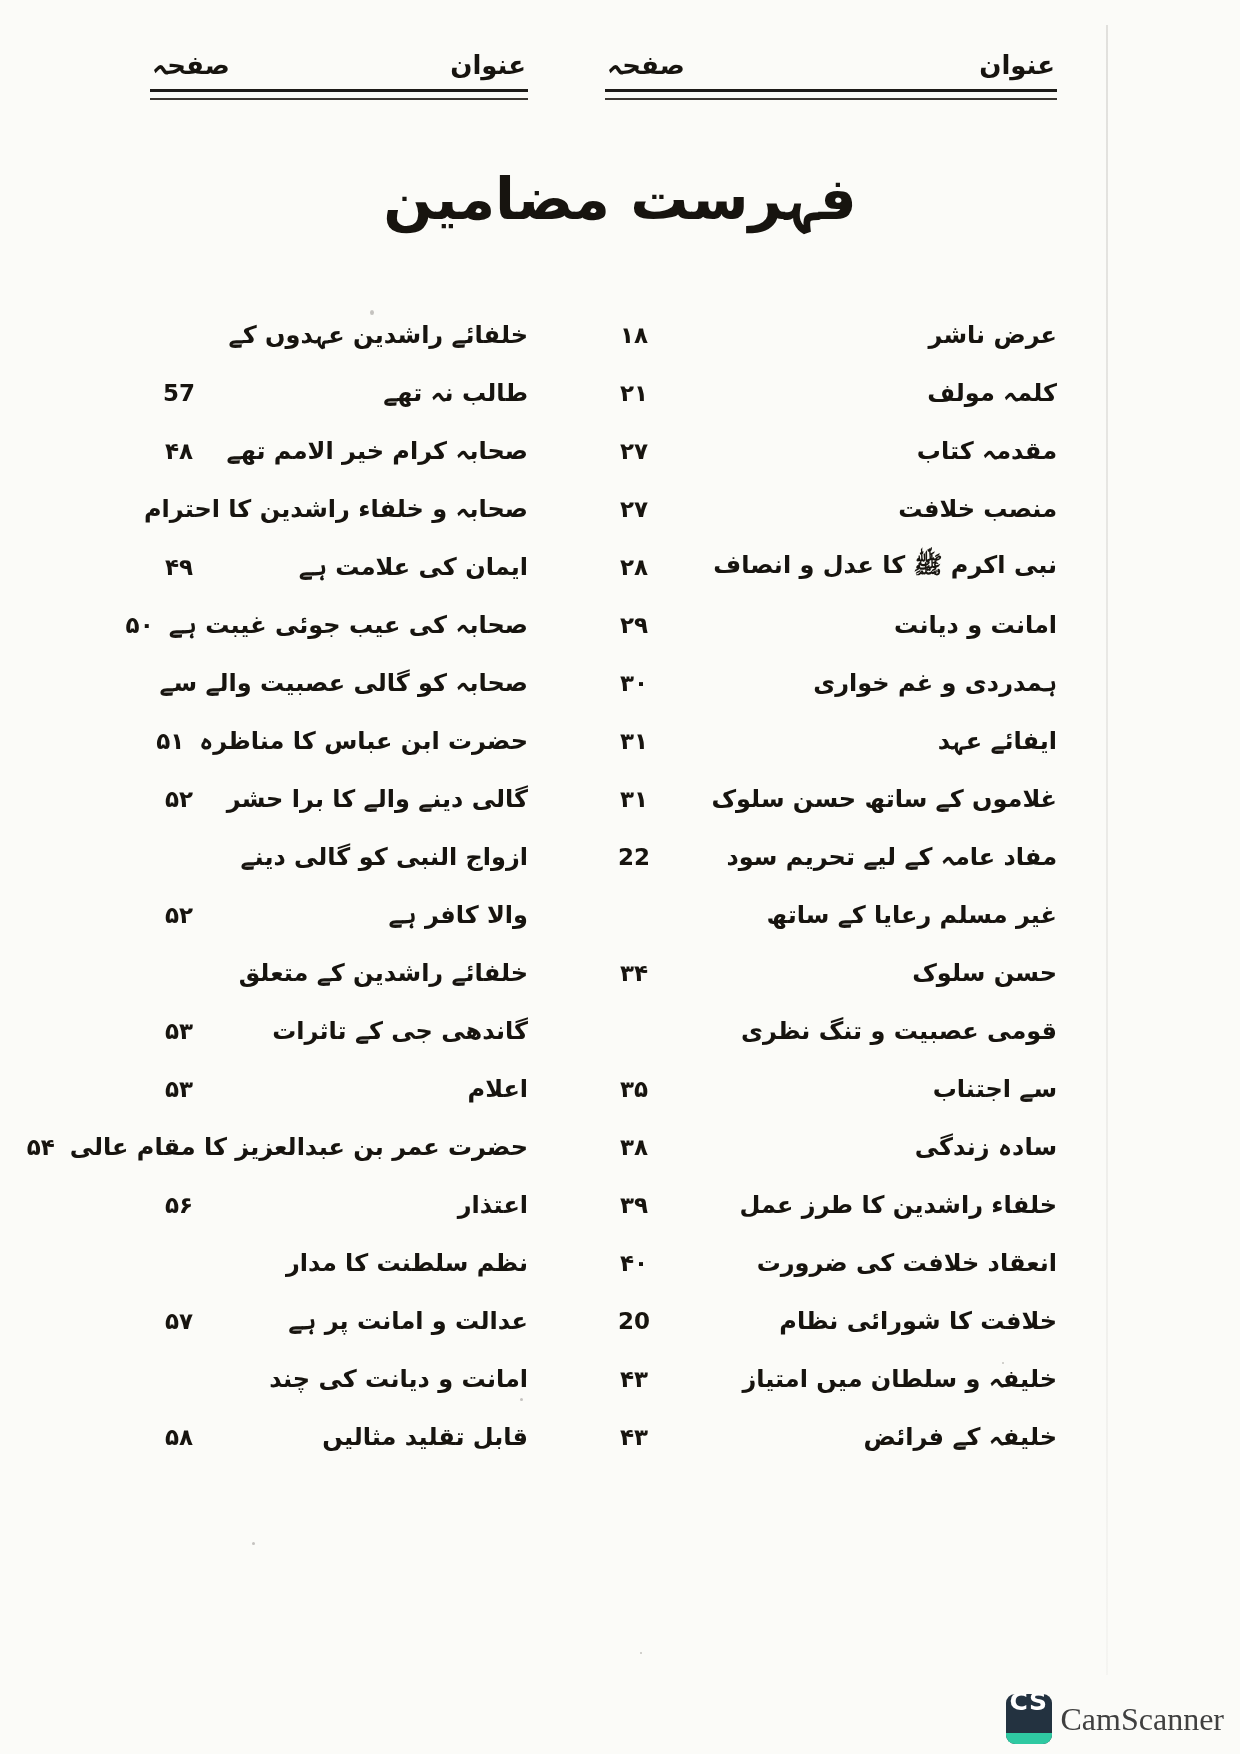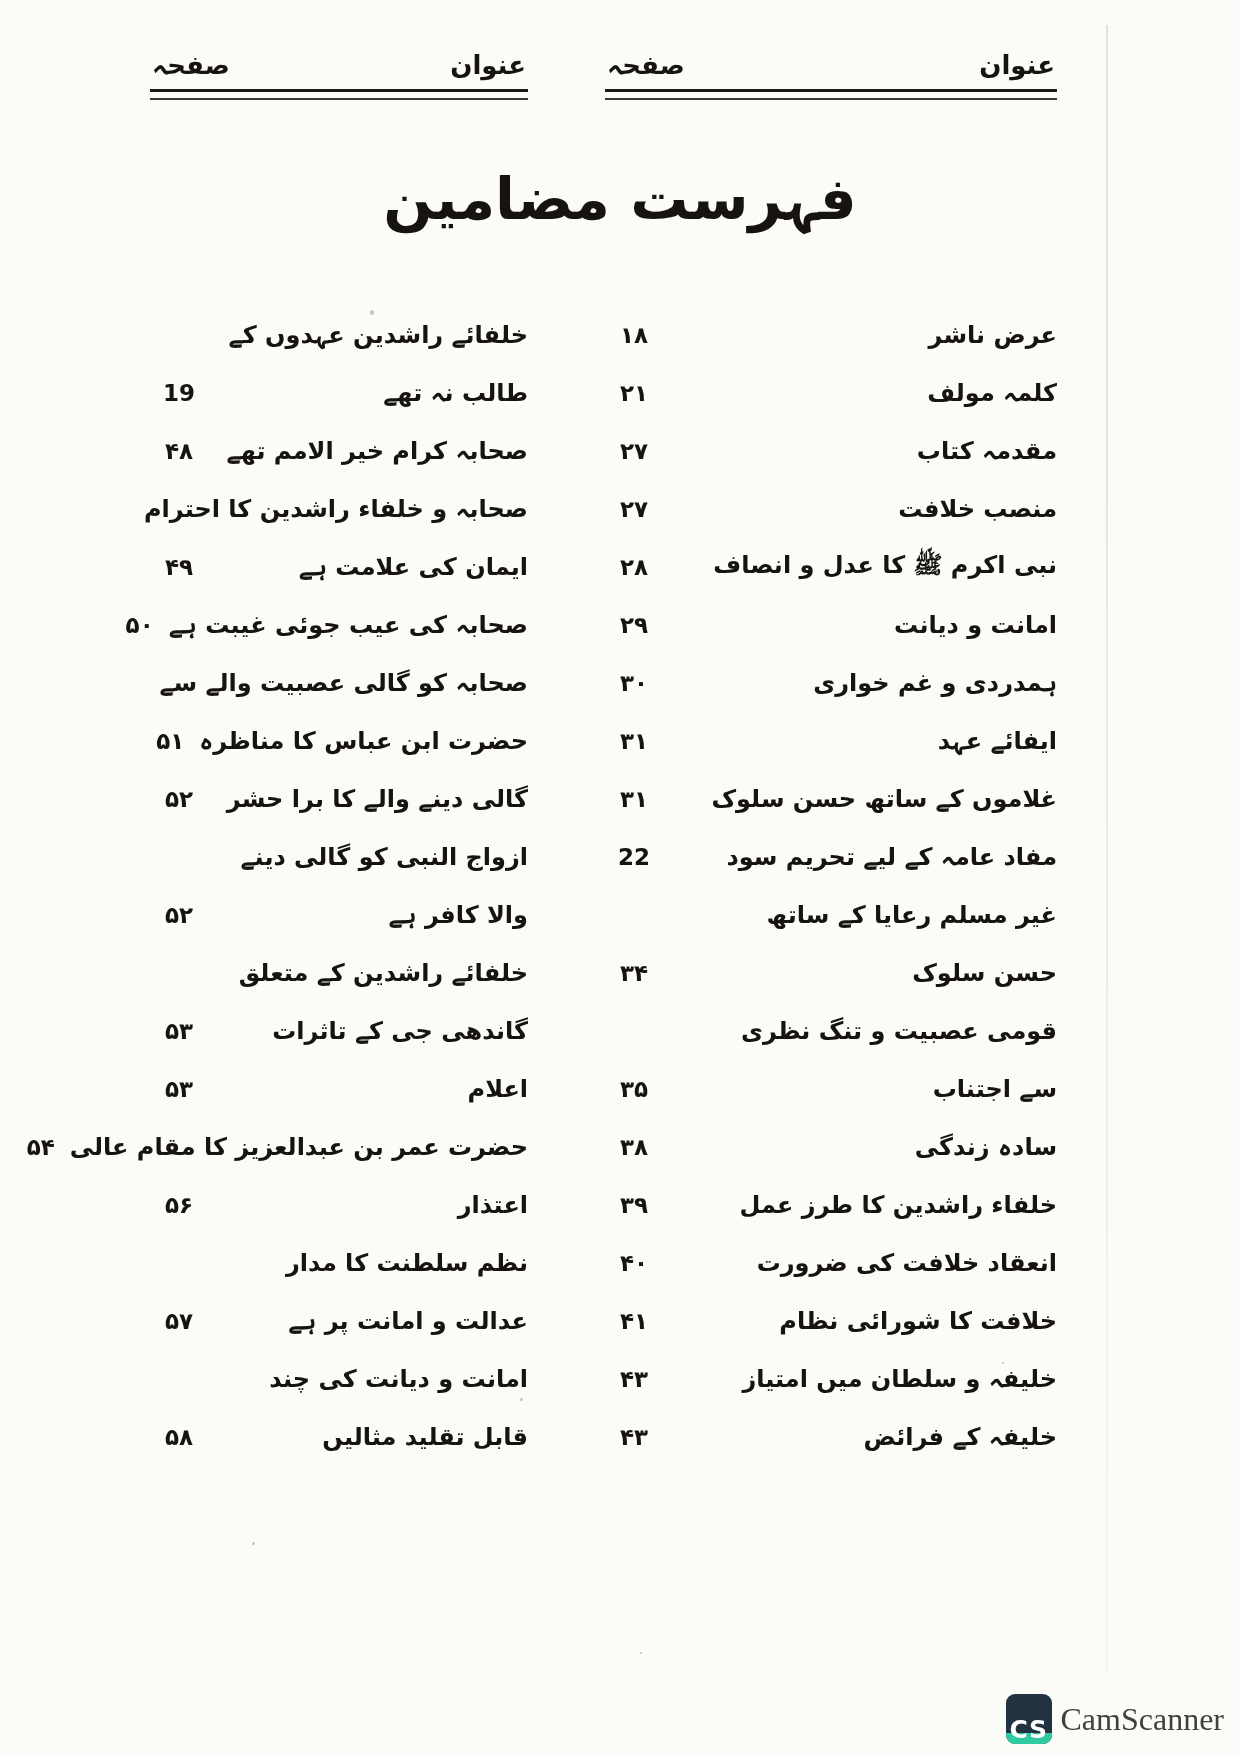--- a/index.html
+++ b/index.html
@@ -52,21 +52,21 @@
     background:linear-gradient(180deg,rgba(90,85,80,.16),rgba(90,85,80,.04));
   }
   .speckle{position:absolute;background:rgba(70,64,58,.30);border-radius:50%;}
   
   .watermark{
     position:absolute;right:16px;bottom:10px;
     display:flex;align-items:center;gap:9px;direction:ltr;
   }
   .cs-icon{
     width:46px;height:50px;border-radius:9px;
-    position:relative;display:flex;align-items:flex-end;justify-content:center;
+    position:relative;display:flex;align-items:flex-start;justify-content:center;
     overflow:hidden;
     margin-left:11px;
   }
   .cs-icon .accent{position:absolute;left:0;right:0;bottom:0;height:11px;}
   .cs-icon .cs-text{
     position:relative;z-index:1;margin-top:-7px;
     color:#ffffff;font-size:25px;font-weight:700;letter-spacing:.5px;
   }
   .cs-label{font-family:"Liberation Serif",serif;font-size:32px;color:#404040;}
 </style>
@@ -159,39 +159,39 @@
         <div class="toc-row">
         <div class="title">خلفاء راشدین کا طرز عمل</div>
         <div class="num">۳۹</div>
       </div>
         <div class="toc-row">
         <div class="title">انعقاد خلافت کی ضرورت</div>
         <div class="num">۴۰</div>
       </div>
         <div class="toc-row">
         <div class="title">خلافت کا شورائی نظام</div>
-        <div class="num">۴۱</div>
+        <div class="num">20</div>
       </div>
         <div class="toc-row">
         <div class="title">خلیفہ و سلطان میں امتیاز</div>
         <div class="num">۴۳</div>
       </div>
         <div class="toc-row">
         <div class="title">خلیفہ کے فرائض</div>
         <div class="num">۴۳</div>
       </div>
       </section>
     <section class="toc-col left">
         <div class="toc-row">
         <div class="title">خلفائے راشدین عہدوں کے</div>
         <div class="num"></div>
       </div>
         <div class="toc-row">
         <div class="title">طالب نہ تھے</div>
-        <div class="num">19</div>
+        <div class="num">57</div>
       </div>
         <div class="toc-row">
         <div class="title">صحابہ کرام خیر الامم تھے</div>
         <div class="num">۴۸</div>
       </div>
         <div class="toc-row">
         <div class="title">صحابہ و خلفاء راشدین کا احترام</div>
         <div class="num"></div>
       </div>
         <div class="toc-row">

